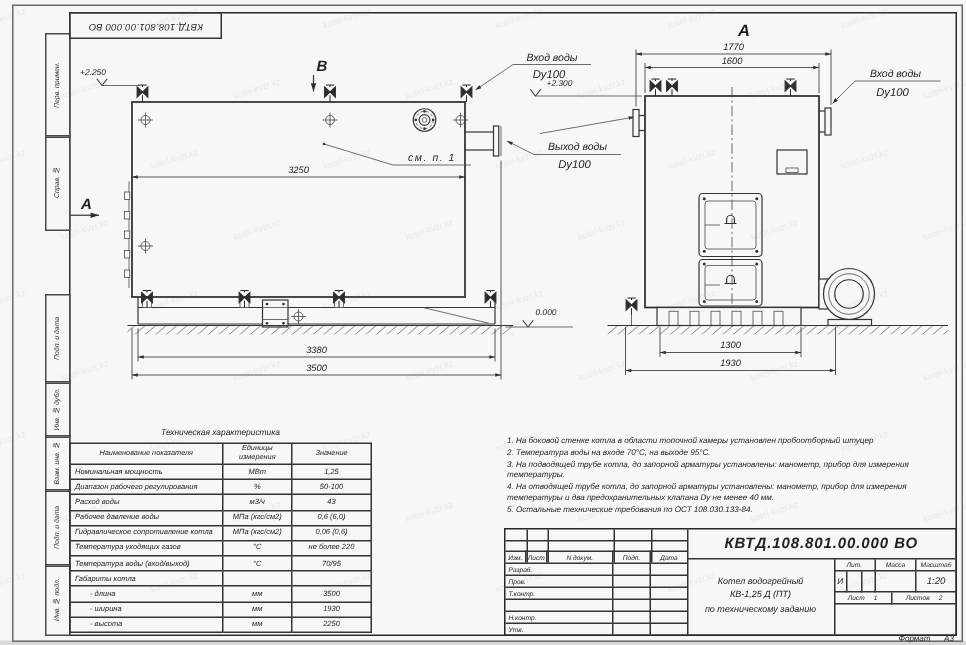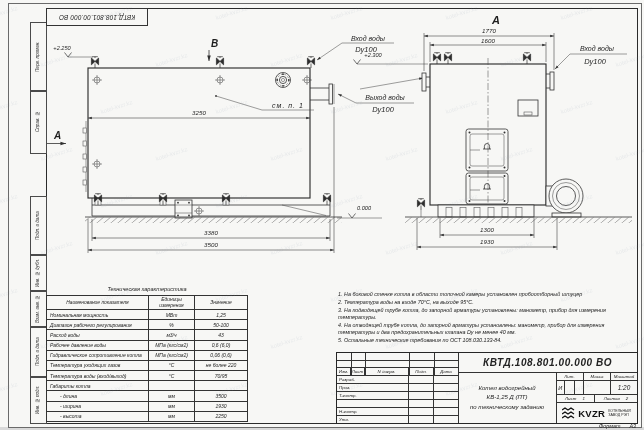--- a/index.html
+++ b/index.html
@@ -401,32 +401,20 @@
     <div class="tbc" style="left:237.6px;top:28px;width:9.4px;height:14px;border-right:.8px solid #333;border-bottom:.8px solid #333;"></div>
     <div class="tbc" style="left:247px;top:28px;width:27px;height:14px;border-right:.8px solid #333;border-bottom:.8px solid #333;"></div>
     <div class="tbc" style="left:274px;top:28px;width:26px;height:14px;border-bottom:.8px solid #333;font-size:6.4px;">1:20</div>
     <div class="tbc" style="left:219px;top:42px;width:39px;height:8px;border-right:.8px solid #333;border-bottom:.8px solid #333;gap:6px;font-size:4.4px;">
       <span>Лист</span>
       <span>1</span>
     </div>
     <div class="tbc" style="left:258px;top:42px;width:42px;height:8px;border-bottom:.8px solid #333;gap:6px;font-size:4.4px;">
       <span>Листов</span>
       <span>2</span>
-    </div>
-    <div class="tbc" id="tb-logo">
-      <svg width="13" height="13" viewBox="0 0 13 13">
-        <polyline points="0,3 3,1 6,3 9,1 12,3" stroke="#111" stroke-width="1.4" fill="none"></polyline>
-        <polyline points="0,7 3,5 6,7 9,5 12,7" stroke="#111" stroke-width="1.4" fill="none"></polyline>
-        <polyline points="0,11 3,9 6,11 9,9 12,11" stroke="#111" stroke-width="1.4" fill="none"></polyline>
-      </svg>
-      <b>KVZR</b>
-      <div class="orgtxt">
-        <div>КОТЕЛЬНЫЙ</div>
-        <div>ЗАВОД РЭП</div>
-      </div>
     </div>
   <div class="vline" style="left:14px;top:0;height:22px;"></div>
       <div class="vline" style="left:28px;top:0;height:22px;"></div>
       <div class="vline" style="left:72px;top:0;height:22px;"></div>
       <div class="vline" style="left:97px;top:0;height:22px;"></div>
       <div class="hline" style="left:0;top:7px;width:121px;"></div>
       <div class="tbc tbh" style="left:0px;top:14px;width:14px;height:8px;border-top:.7px solid #333;border-right:.8px solid #333;">Изм.</div>
       <div class="tbc tbh" style="left:14px;top:14px;width:14px;height:8px;border-top:.7px solid #333;border-right:.8px solid #333;">Лист</div>
       <div class="tbc tbh" style="left:28px;top:14px;width:44px;height:8px;border-top:.7px solid #333;border-right:.8px solid #333;">N докум.</div>
       <div class="tbc tbh" style="left:72px;top:14px;width:25px;height:8px;border-top:.7px solid #333;border-right:.8px solid #333;">Подп.</div>

